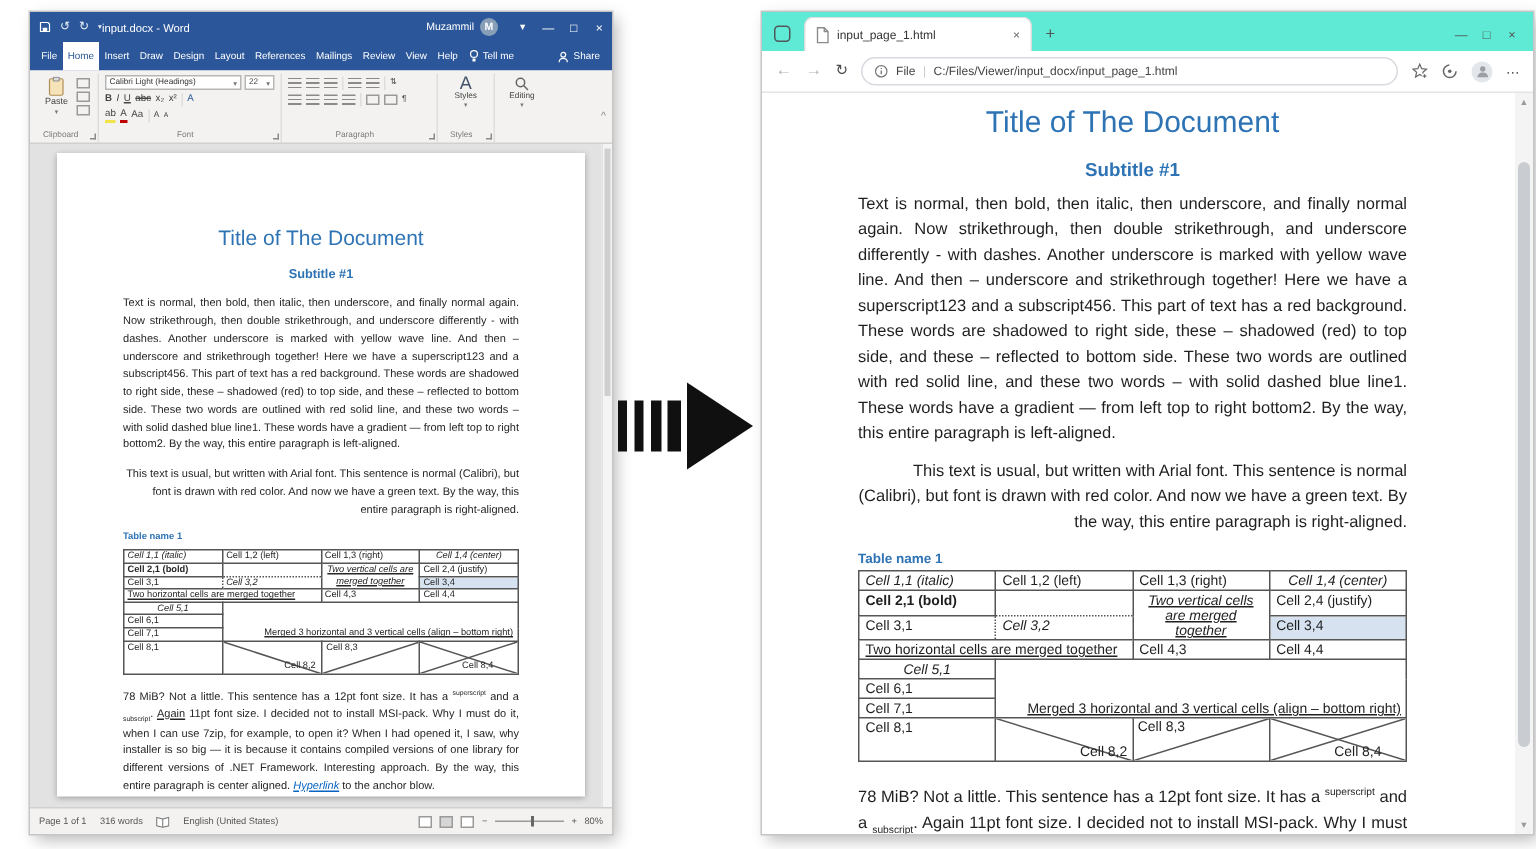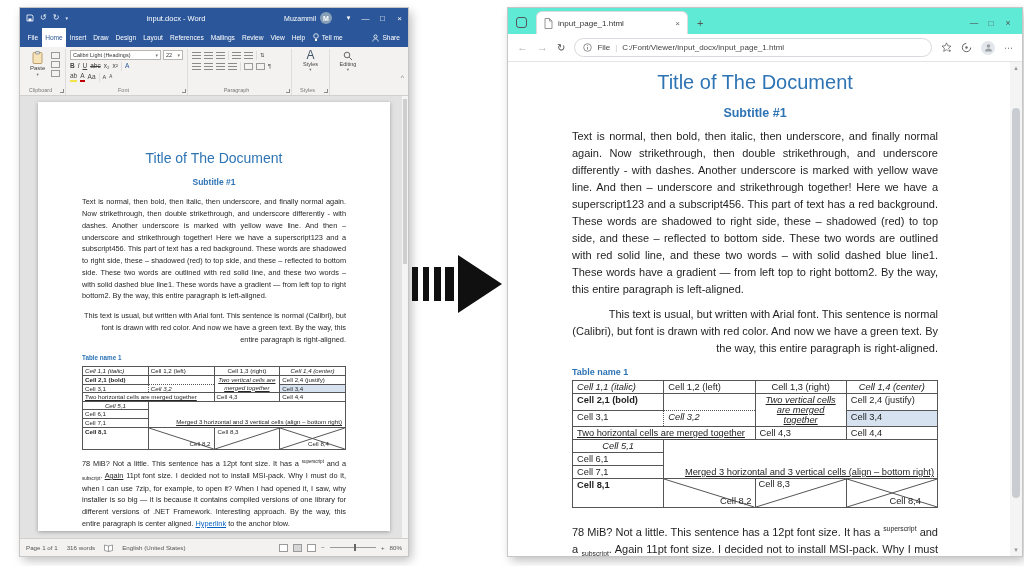--- a/index.html
+++ b/index.html
@@ -9,21 +9,21 @@
     box-shadow:0 0 0 1px #c6c6c6, 3px 4px 10px rgba(0,0,0,.28);
     display:flex; flex-direction:column; }
   #word-win { left:20px; top:8px; width:388px; height:548px; }
   #browser-win { left:508px; top:8px; width:514px; height:548px; }
 
   
   .w-titlebar { height:20px; background:#2b579a; color:#fff; display:flex; align-items:center;
     padding-left:6px; font-size:7.5px; flex:0 0 auto; }
   .qat { display:flex; align-items:center; gap:6px; }
   .qat .g { font-size:8px; line-height:1; opacity:.9; }
-  .tb-title { flex:1; text-align:center; white-space:nowrap; overflow:hidden; }
+  .tb-title { flex:1; text-align:left; white-space:nowrap; overflow:hidden; }
   .tb-user { display:flex; align-items:center; gap:4px; font-size:7px; margin-right:8px; }
   .avatar-w { width:12px; height:12px; border-radius:50%; background:#87a0b8; color:#fff;
     font-size:7px; font-weight:bold; display:flex; align-items:center; justify-content:center; }
   .winctl { display:flex; align-items:stretch; height:100%; }
   .winctl span { width:17px; display:flex; align-items:center; justify-content:center; font-size:8px; }
   .winctl .ribopt { font-size:7px; }
   .w-menubar { height:19px; background:#2b579a; color:#fff; display:flex; align-items:stretch;
     font-size:6.6px; padding:0 4px; flex:0 0 auto; white-space:nowrap; }
   .mtab { padding:0 3.5px; display:flex; align-items:center; }
   .mtab.active { background:#fff; color:#2b579a; }
@@ -78,40 +78,40 @@
     align-items:center; font-size:6.2px; color:#555; padding:0 6px; gap:9px; flex:0 0 auto; }
   .st-right { margin-left:auto; display:flex; align-items:center; gap:5px; }
   .viewic { width:9px; height:8px; border:1px solid #9a9a9a; background:#fff; }
   .viewic.sel { background:#d6d6d6; }
   .zoom-track { width:46px; height:1px; background:#9a9a9a; position:relative; }
   .zoom-thumb { position:absolute; left:24px; top:-3px; width:2.5px; height:7px; background:#666; }
   .bookic { width:9px; height:8px; }
 
   
   .tcap { color:#2e74b5; font-weight:bold; text-align:left; }
-  .dlink { color:#0563c1; text-decoration:underline; }
+  .dlink { color:#0563c1; text-decoration:underline;font-style:italic; }
   .supword { font-size:.62em; } .subword { font-size:.62em; }
   .doc-table { width:100%; border-collapse:collapse; table-layout:fixed; text-align:left; }
   .doc-table td { border:1px solid #555; vertical-align:top; overflow:hidden; }
-  .ta-r { text-align:center; } .ta-c { text-align:center;font-style:italic; }
+  .ta-r { text-align:left; } .ta-c { text-align:center;font-style:italic; }
   .bold { font-weight:bold; } .ital { font-style:italic; } .ul { text-decoration:underline; }
   .nw { white-space:nowrap; }
   .hl { background:#d7e2f0; }
   .dot-b { border-bottom-style:dotted !important; }
   .dot-t { border-top-style:dotted !important; }
   .dot-l { border-left-style:dotted !important;font-style:italic; }
   .dot-r { border-right-style:dotted !important; }
   .mergev { vertical-align:middle; }
   .bigmerge, .dcell { position:relative; }
   .dsvg { position:absolute; left:0; top:0; width:100%; height:100%; }
   .dsvg line { stroke:#555; stroke-width:1; vector-effect:non-scaling-stroke; }
   .pos-br { position:absolute; right:3px; bottom:1px; }
   .pos-tl { position:absolute; left:3px; top:0;text-align:right; }
   .pad-r { right:16px; }
-  .vmid { vertical-align:middle;font-weight:bold; }
+  .vmid { vertical-align:middle; }
 
   .b-doc .doc-table td { height:10px; font-size:9.3px; line-height:10px; padding:1px 4px; }
   .b-doc .tr8 td { height:29px; }
   .w-page .doc-table td { height:8px; font-size:6.2px; line-height:7.6px; padding:0 2px; }
   .w-page .tr8 td { height:22px; }
 
   
   .b-tabstrip { height:26px; background:#5eead4; display:flex; align-items:center;
     padding:3px 6px 0 8px; flex:0 0 auto; }
   .ws-icon { width:11px; height:11px; border:1.5px solid #52565b; border-radius:3px; margin-right:9px; }
@@ -444,21 +444,21 @@
     <span class="nav dis">→</span>
     <span class="nav en">↻</span>
     <div class="urlbar">
       <svg width="9" height="9" viewBox="0 0 9 9">
           <circle cx="4.5" cy="4.5" r="3.8" fill="none" stroke="#777" stroke-width="0.8"></circle>
           <line x1="4.5" y1="4" x2="4.5" y2="6.5" stroke="#777" stroke-width="0.9"></line>
           <circle cx="4.5" cy="2.6" r="0.5" fill="#777"></circle>
         </svg>
       <span>File</span>
       <span class="pipe">|</span>
-      <span>C:/Font/Viewer/input_docx/input_page_1.html</span>
+      <span>C:/Files/Viewer/input_docx/input_page_1.html</span>
     </div>
     <div class="tb-icons">
       <svg width="11" height="11" viewBox="0 0 11 11">
           <path d="M5.5 0.8 L6.8 3.8 L10 4.1 L7.6 6.2 L8.3 9.4 L5.5 7.7 L2.7 9.4 L3.4 6.2 L1 4.1 L4.2 3.8 Z" fill="none" stroke="#666" stroke-width="0.8"></path>
           <circle cx="8.7" cy="8.7" r="1.9" fill="#fff"></circle>
           <line x1="8.7" y1="7.5" x2="8.7" y2="9.9" stroke="#666" stroke-width="0.8"></line>
           <line x1="7.5" y1="8.7" x2="9.9" y2="8.7" stroke="#666" stroke-width="0.8"></line>
         </svg>
       <svg width="11" height="11" viewBox="0 0 11 11">
           <circle cx="5.5" cy="5.5" r="4.2" fill="none" stroke="#666" stroke-width="1" stroke-dasharray="19 8"></circle>

